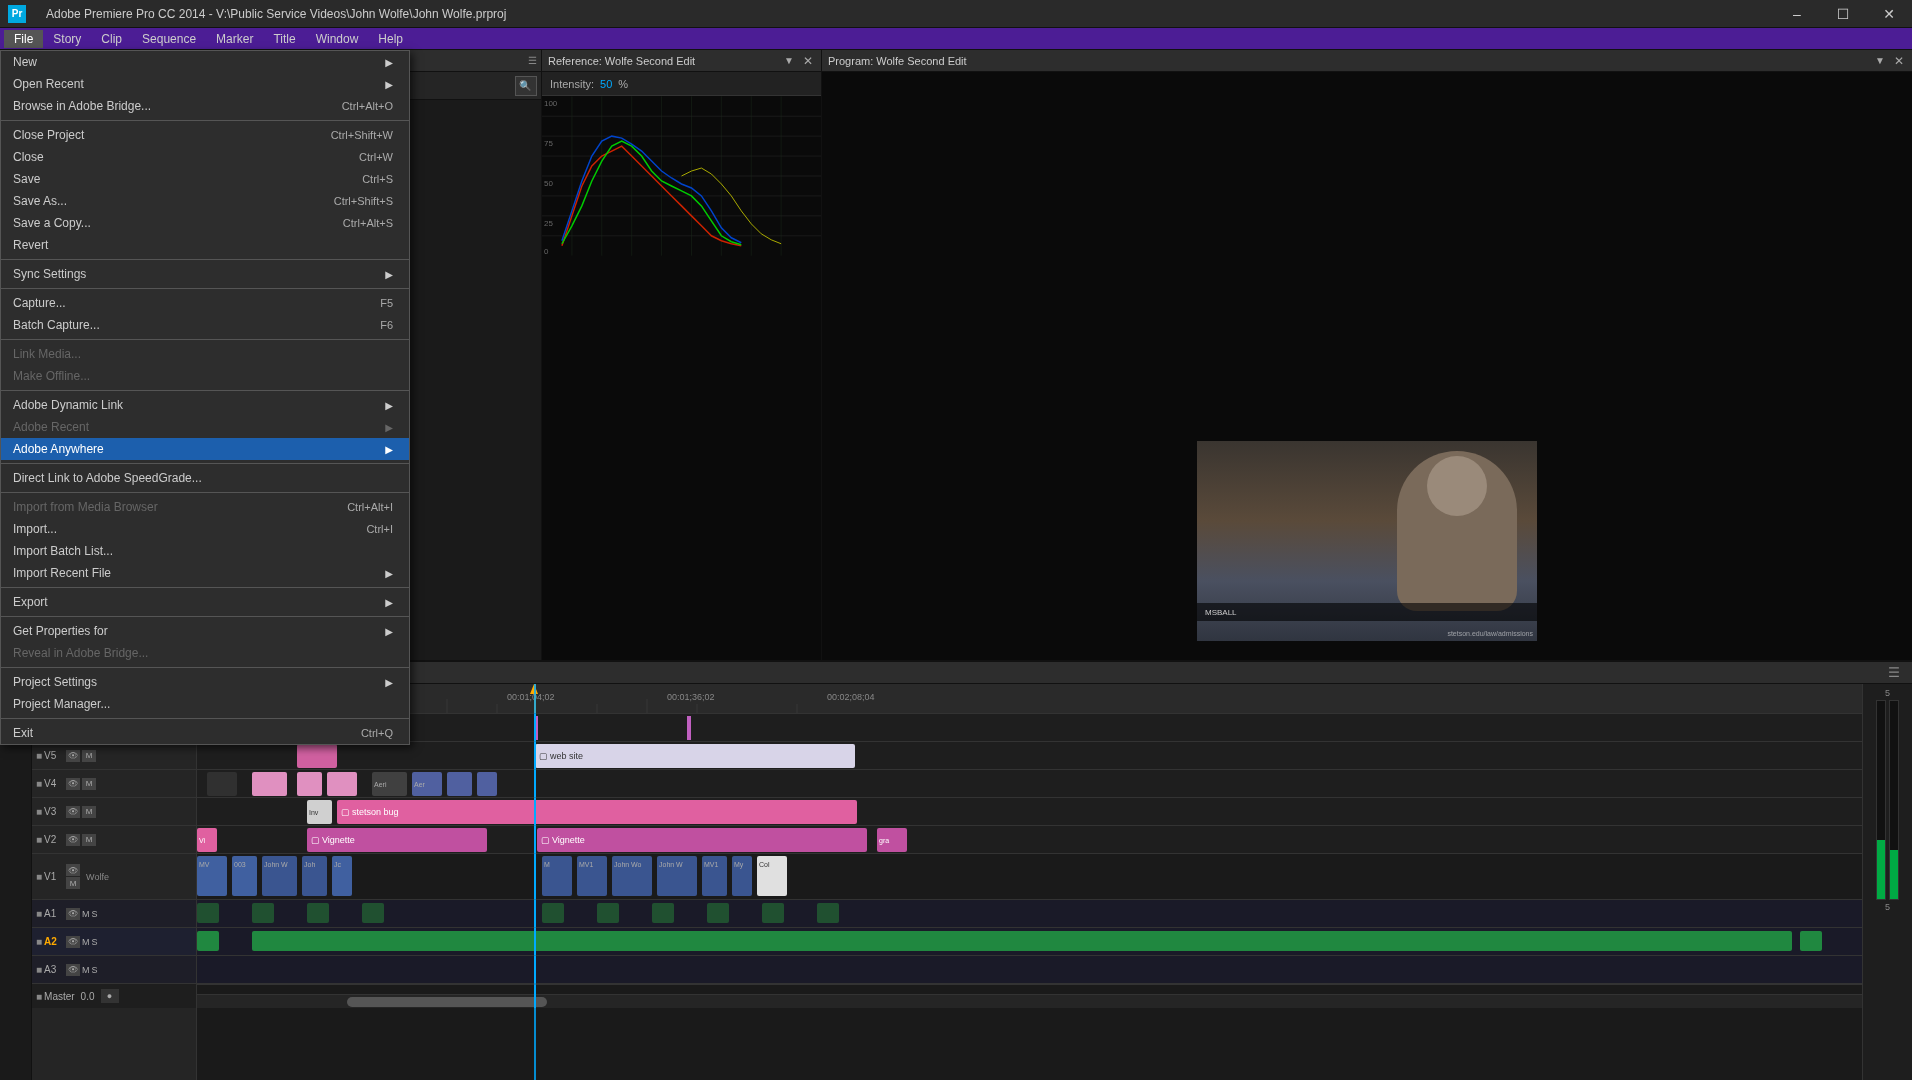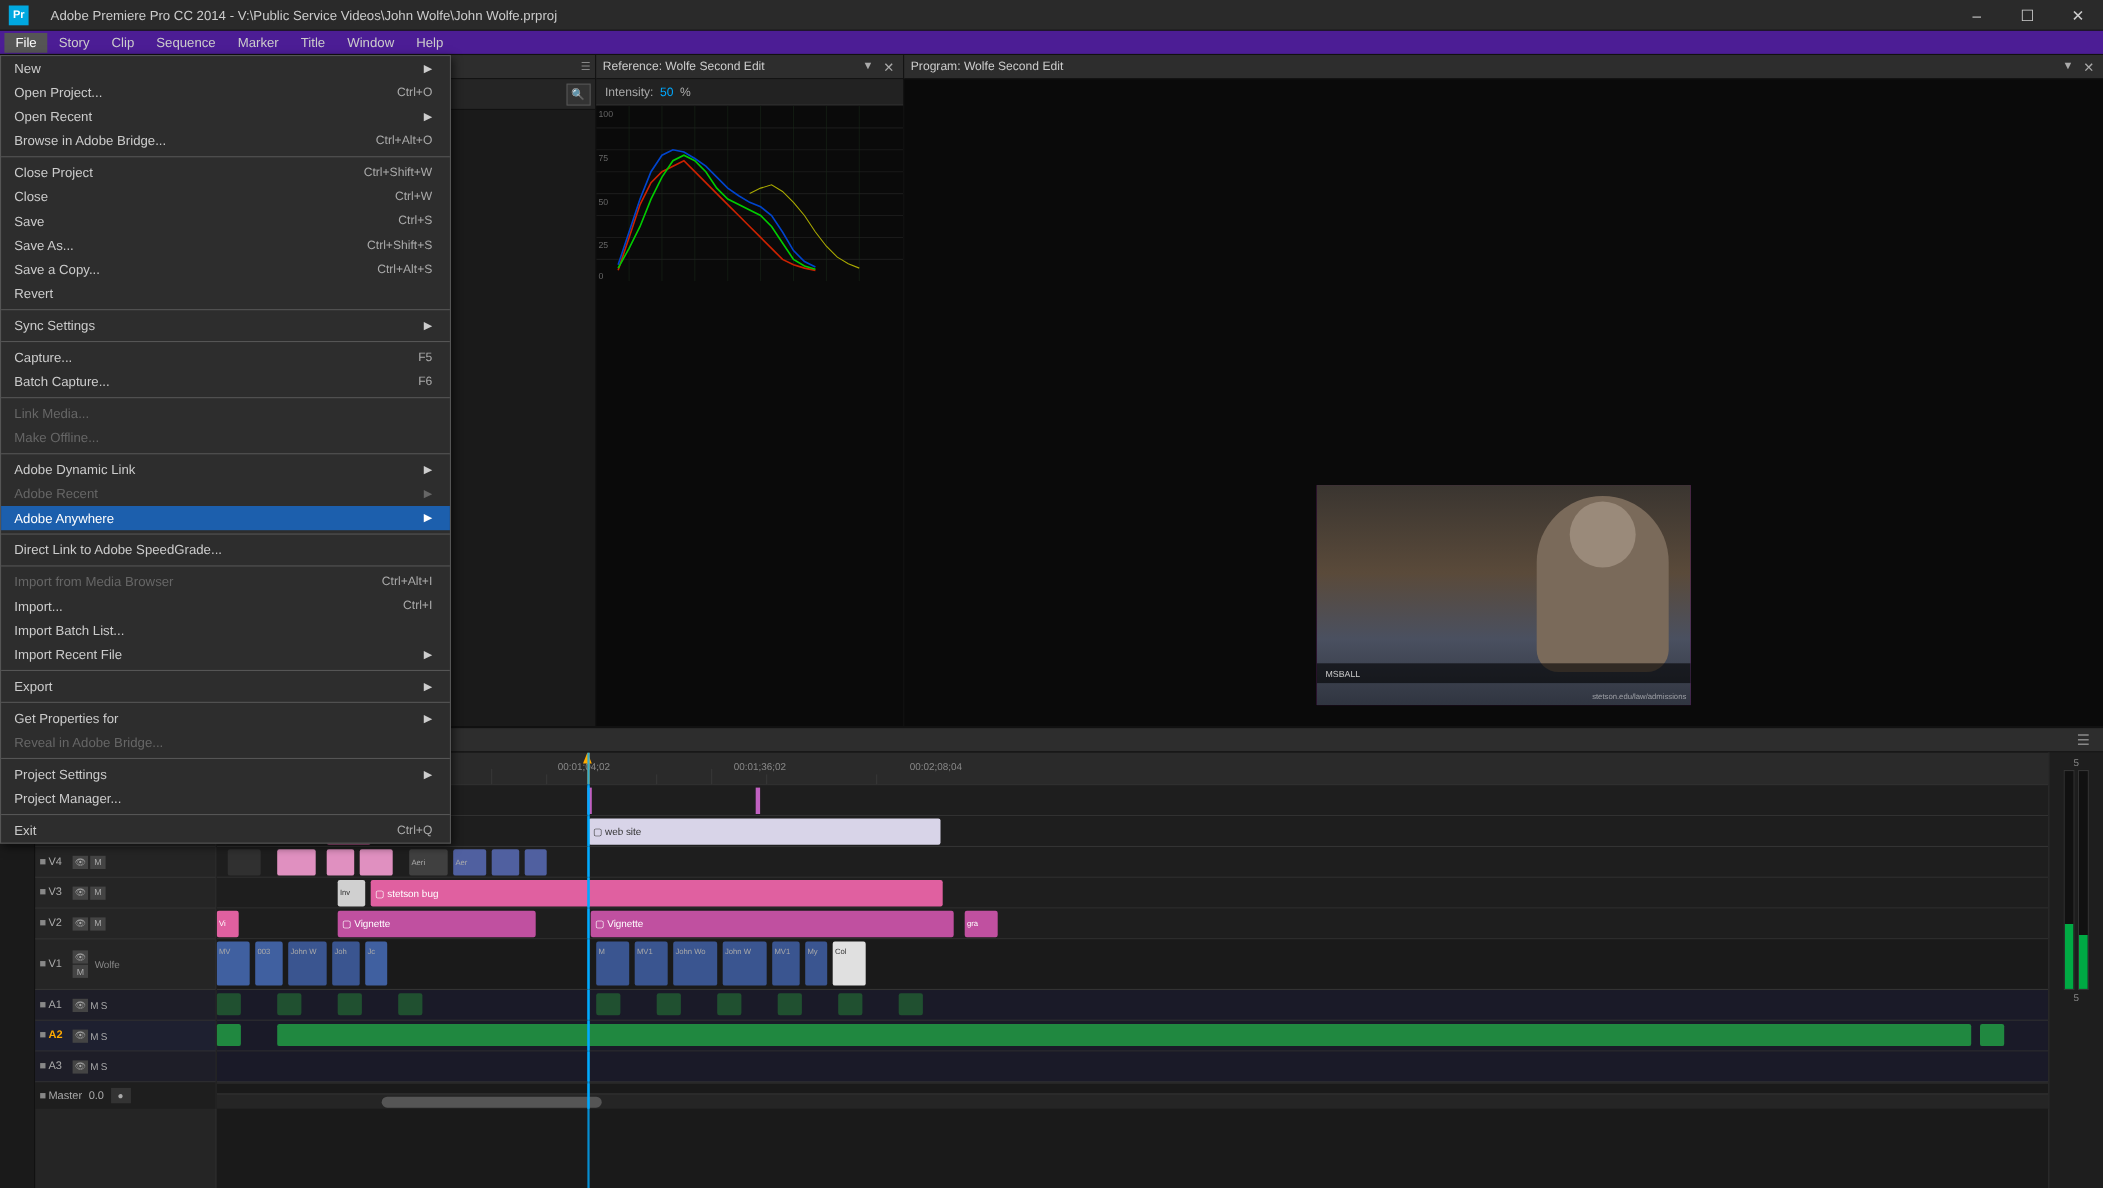--- a/index.html
+++ b/index.html
@@ -141,24 +141,20 @@
   <div class="menu-item">Marker</div>
   <div class="menu-item">Title</div>
   <div class="menu-item">Window</div>
   <div class="menu-item">Help</div>
 </div>
 
 <div id="dropdown-menu">
   <div class="menu-entry">
     <span>New</span>
     <span class="arrow">▶</span>
-  </div>
-  <div class="menu-entry">
-    <span>Open Project...</span>
-    <span class="shortcut">Ctrl+O</span>
   </div>
   <div class="menu-entry">
     <span>Open Recent</span>
     <span class="arrow">▶</span>
   </div>
   <div class="menu-entry">
     <span>Browse in Adobe Bridge...</span>
     <span class="shortcut">Ctrl+Alt+O</span>
   </div>
   <div class="menu-separator"></div>

